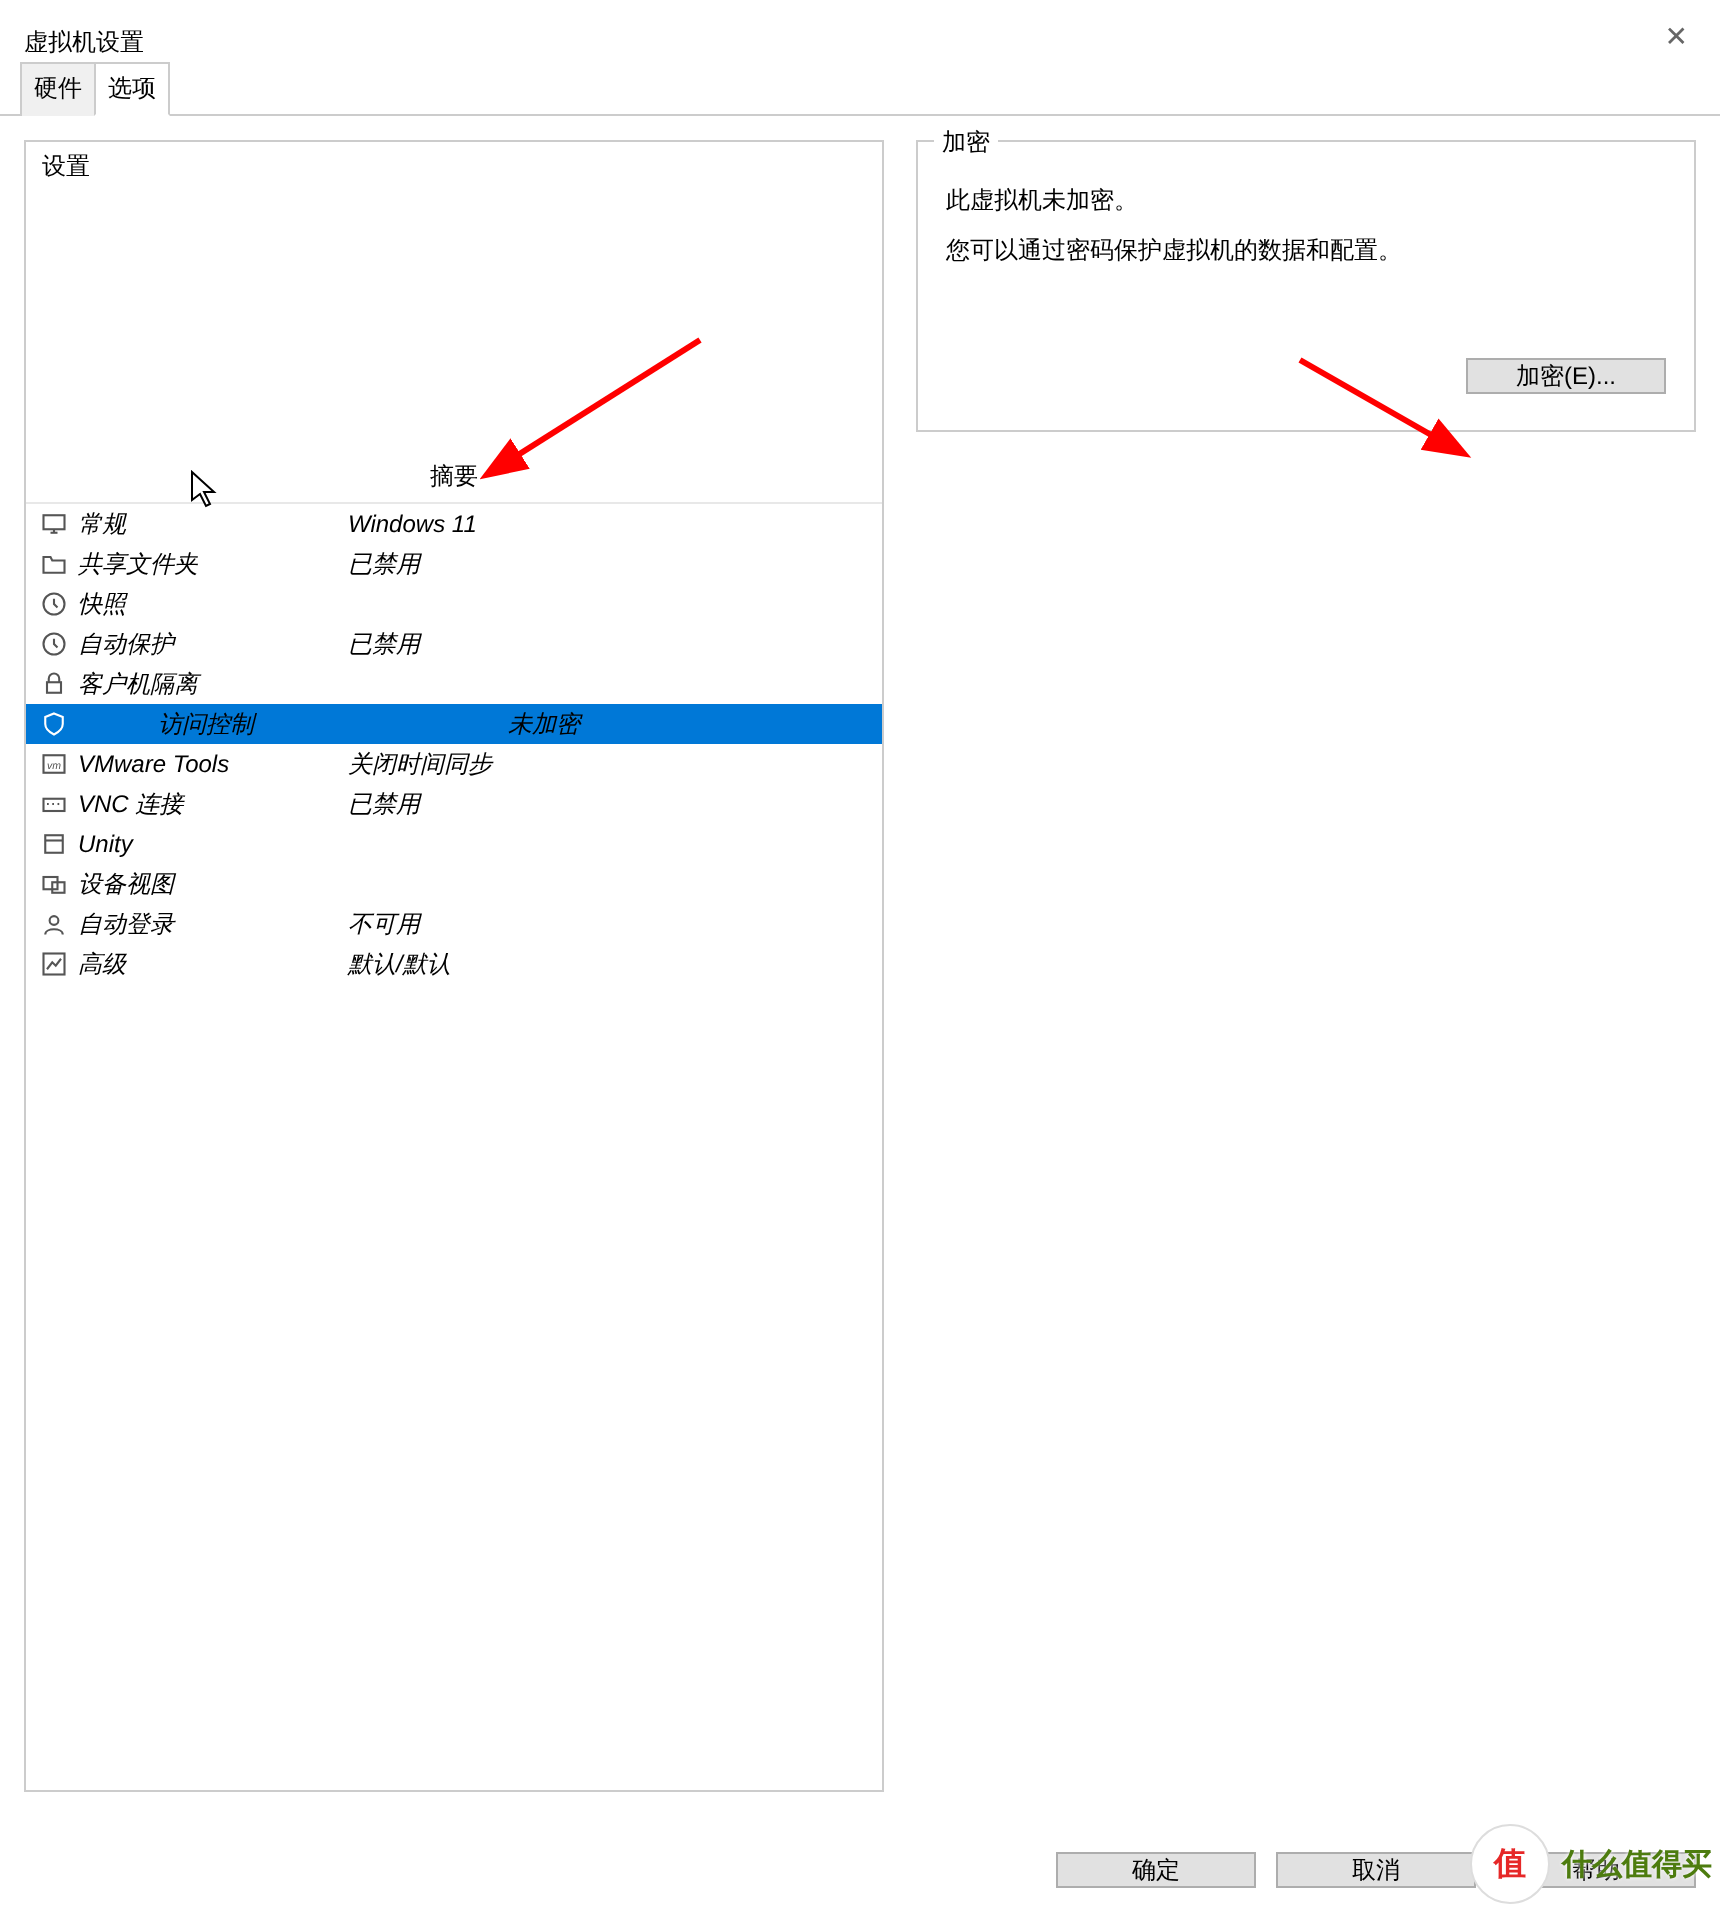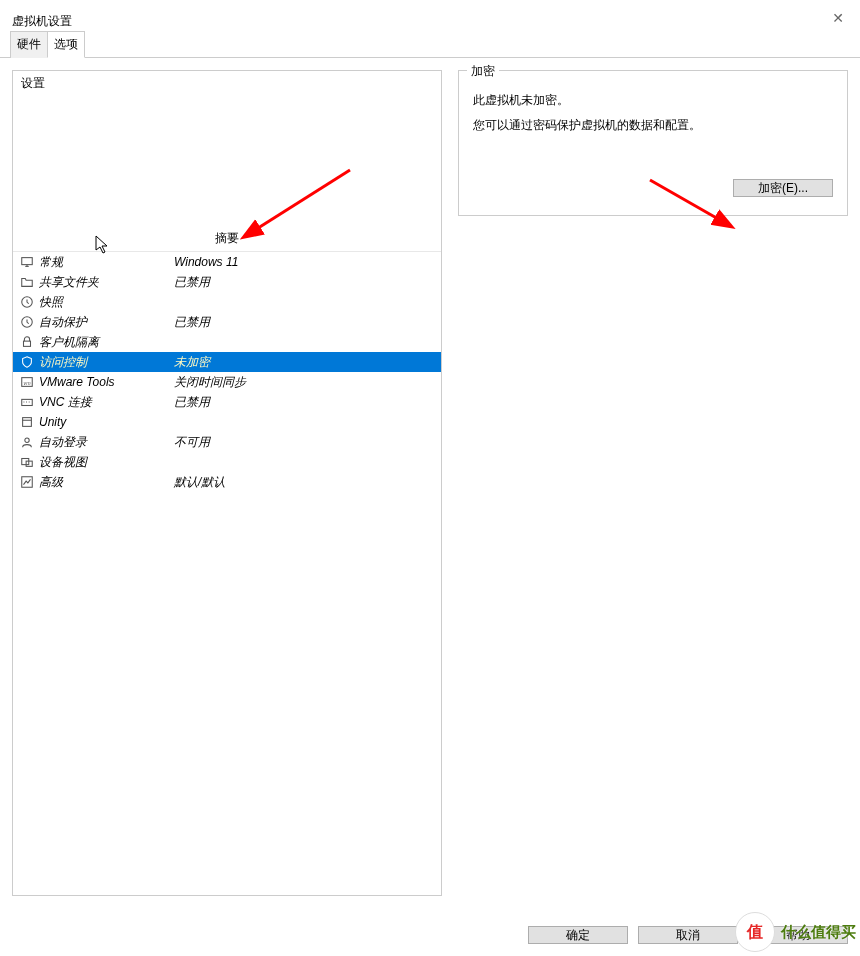--- a/index.html
+++ b/index.html
@@ -73,21 +73,21 @@
     .list-body {}
     .list-row {
       display: flex;
       align-items: center;
       padding: 2px 6px;
       font-size: 12px;
       cursor: pointer;
       height: 20px;
       font-style: italic;
     }
-    .list-row.selected { background: #0078d7; color: #fef9c3; }
+    .list-row.selected { background: #0078d7; color: #000000; gap: 40px; }
     .row-icon {
       width: 16px;
       height: 16px;
       display: inline-flex;
       align-items: center;
       justify-content: center;
       margin-right: 4px;
       flex-shrink: 0;
     }
     .row-icon svg { display: block; }
@@ -286,36 +286,36 @@
               <rect x="3" y="3" width="10" height="10" stroke="#555" fill="none" stroke-width="1.2"></rect>
               <line x1="3" y1="6" x2="13" y2="6" stroke="#555" fill="none" stroke-width="1.2"></line>
             </svg>
           </span>
           <span class="row-label">Unity</span>
           <span class="row-summary"></span>
         </div>
         <div class="list-row">
           <span class="row-icon">
             <svg width="14" height="14" viewBox="0 0 16 16">
+              <rect x="2" y="4" width="8" height="7" stroke="#555" fill="none" stroke-width="1.2"></rect>
+              <rect x="7" y="7" width="7" height="6" stroke="#555" fill="none" stroke-width="1.2"></rect>
+            </svg>
+          </span>
+          <span class="row-label">设备视图</span>
+          <span class="row-summary"></span>
+        </div>
+        <div class="list-row">
+          <span class="row-icon">
+            <svg width="14" height="14" viewBox="0 0 16 16">
               <circle cx="8" cy="6" r="2.5" stroke="#555" fill="none" stroke-width="1.2"></circle>
               <path d="M3,14 C3,10 13,10 13,14" stroke="#555" fill="none" stroke-width="1.2"></path>
             </svg>
           </span>
           <span class="row-label">自动登录</span>
           <span class="row-summary">不可用</span>
-        </div>
-        <div class="list-row">
-          <span class="row-icon">
-            <svg width="14" height="14" viewBox="0 0 16 16">
-              <rect x="2" y="4" width="8" height="7" stroke="#555" fill="none" stroke-width="1.2"></rect>
-              <rect x="7" y="7" width="7" height="6" stroke="#555" fill="none" stroke-width="1.2"></rect>
-            </svg>
-          </span>
-          <span class="row-label">设备视图</span>
-          <span class="row-summary"></span>
         </div>
         <div class="list-row">
           <span class="row-icon">
             <svg width="14" height="14" viewBox="0 0 16 16">
               <rect x="2" y="2" width="12" height="12" stroke="#555" fill="none" stroke-width="1.2"></rect>
               <path d="M4,11 L7,7 L9,9 L12,5" stroke="#555" fill="none" stroke-width="1.2"></path>
             </svg>
           </span>
           <span class="row-label">高级</span>
           <span class="row-summary">默认/默认</span>

